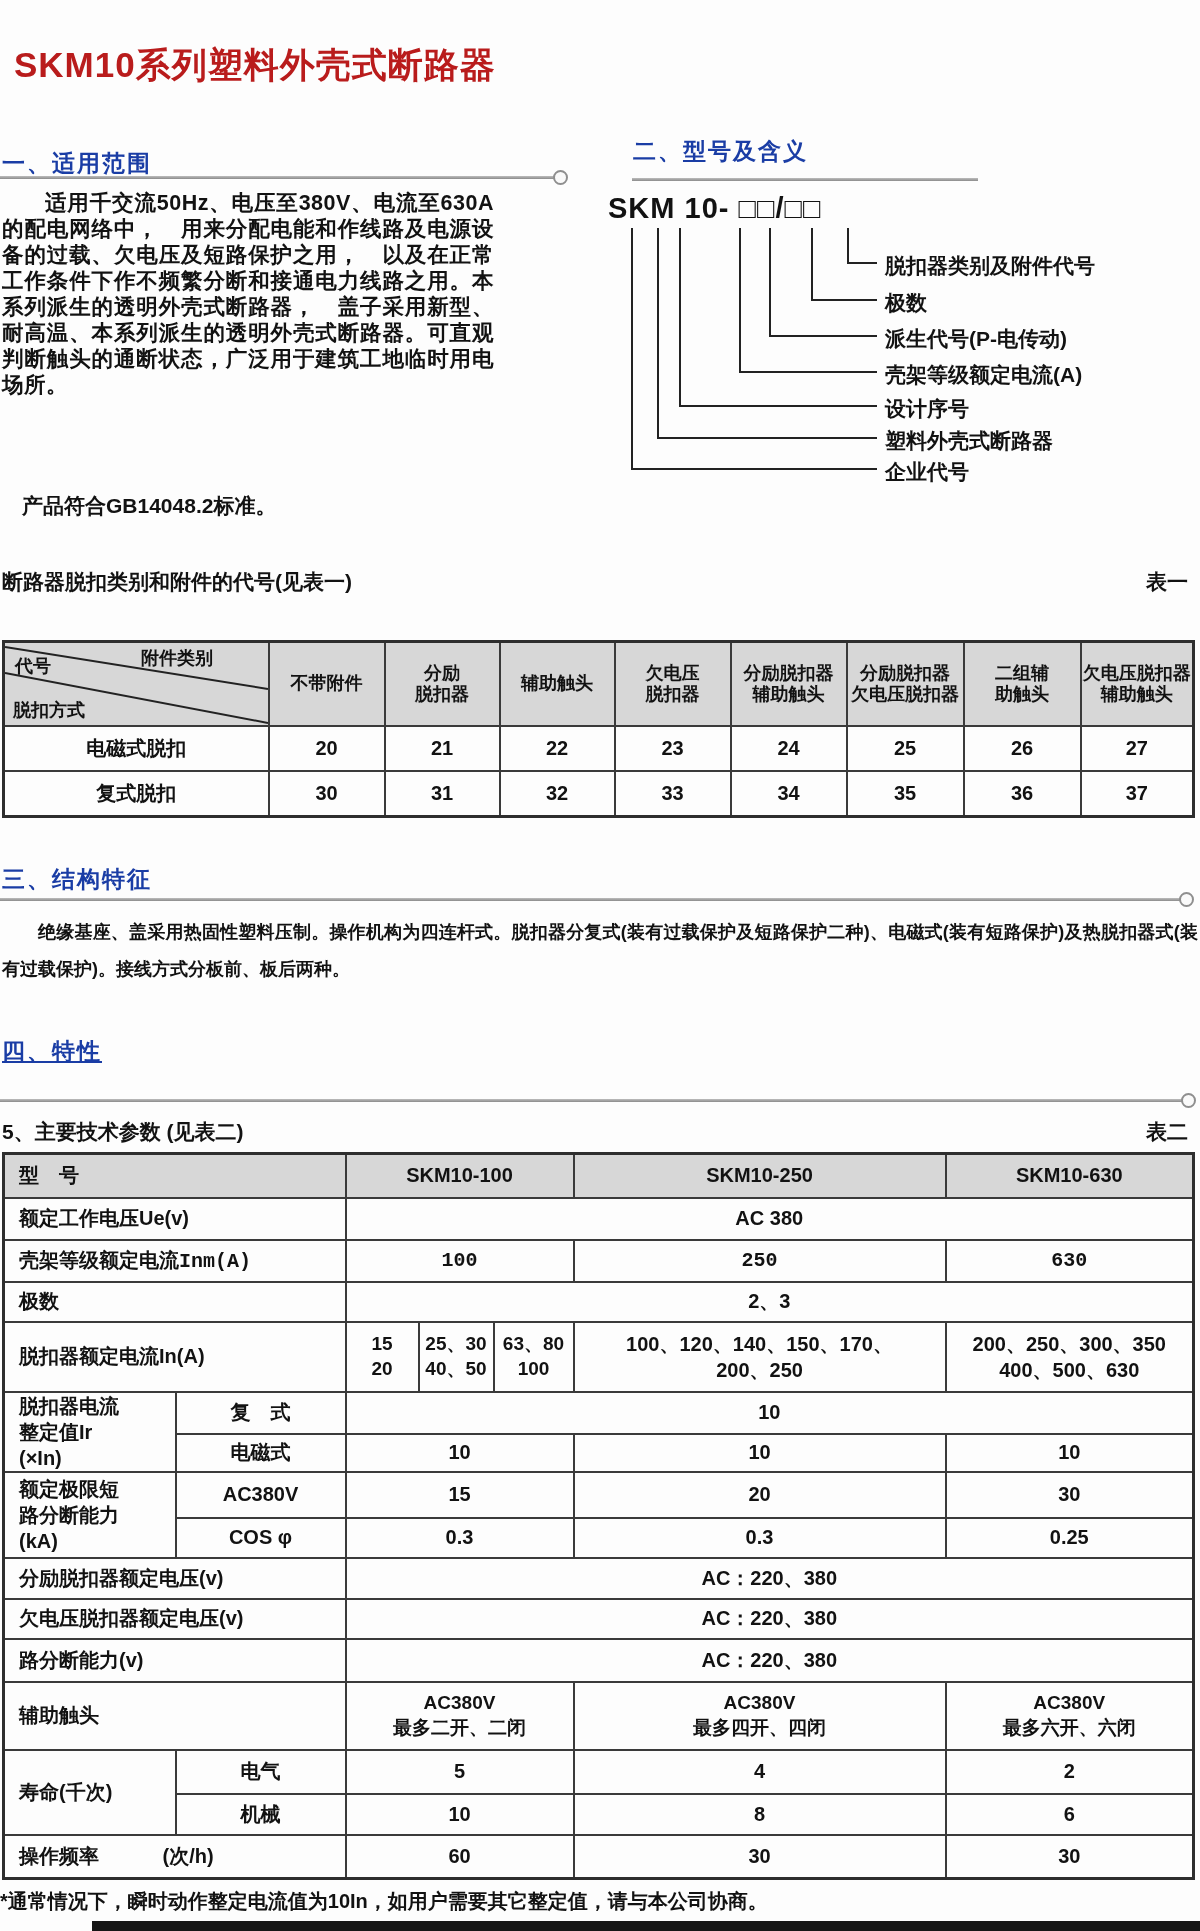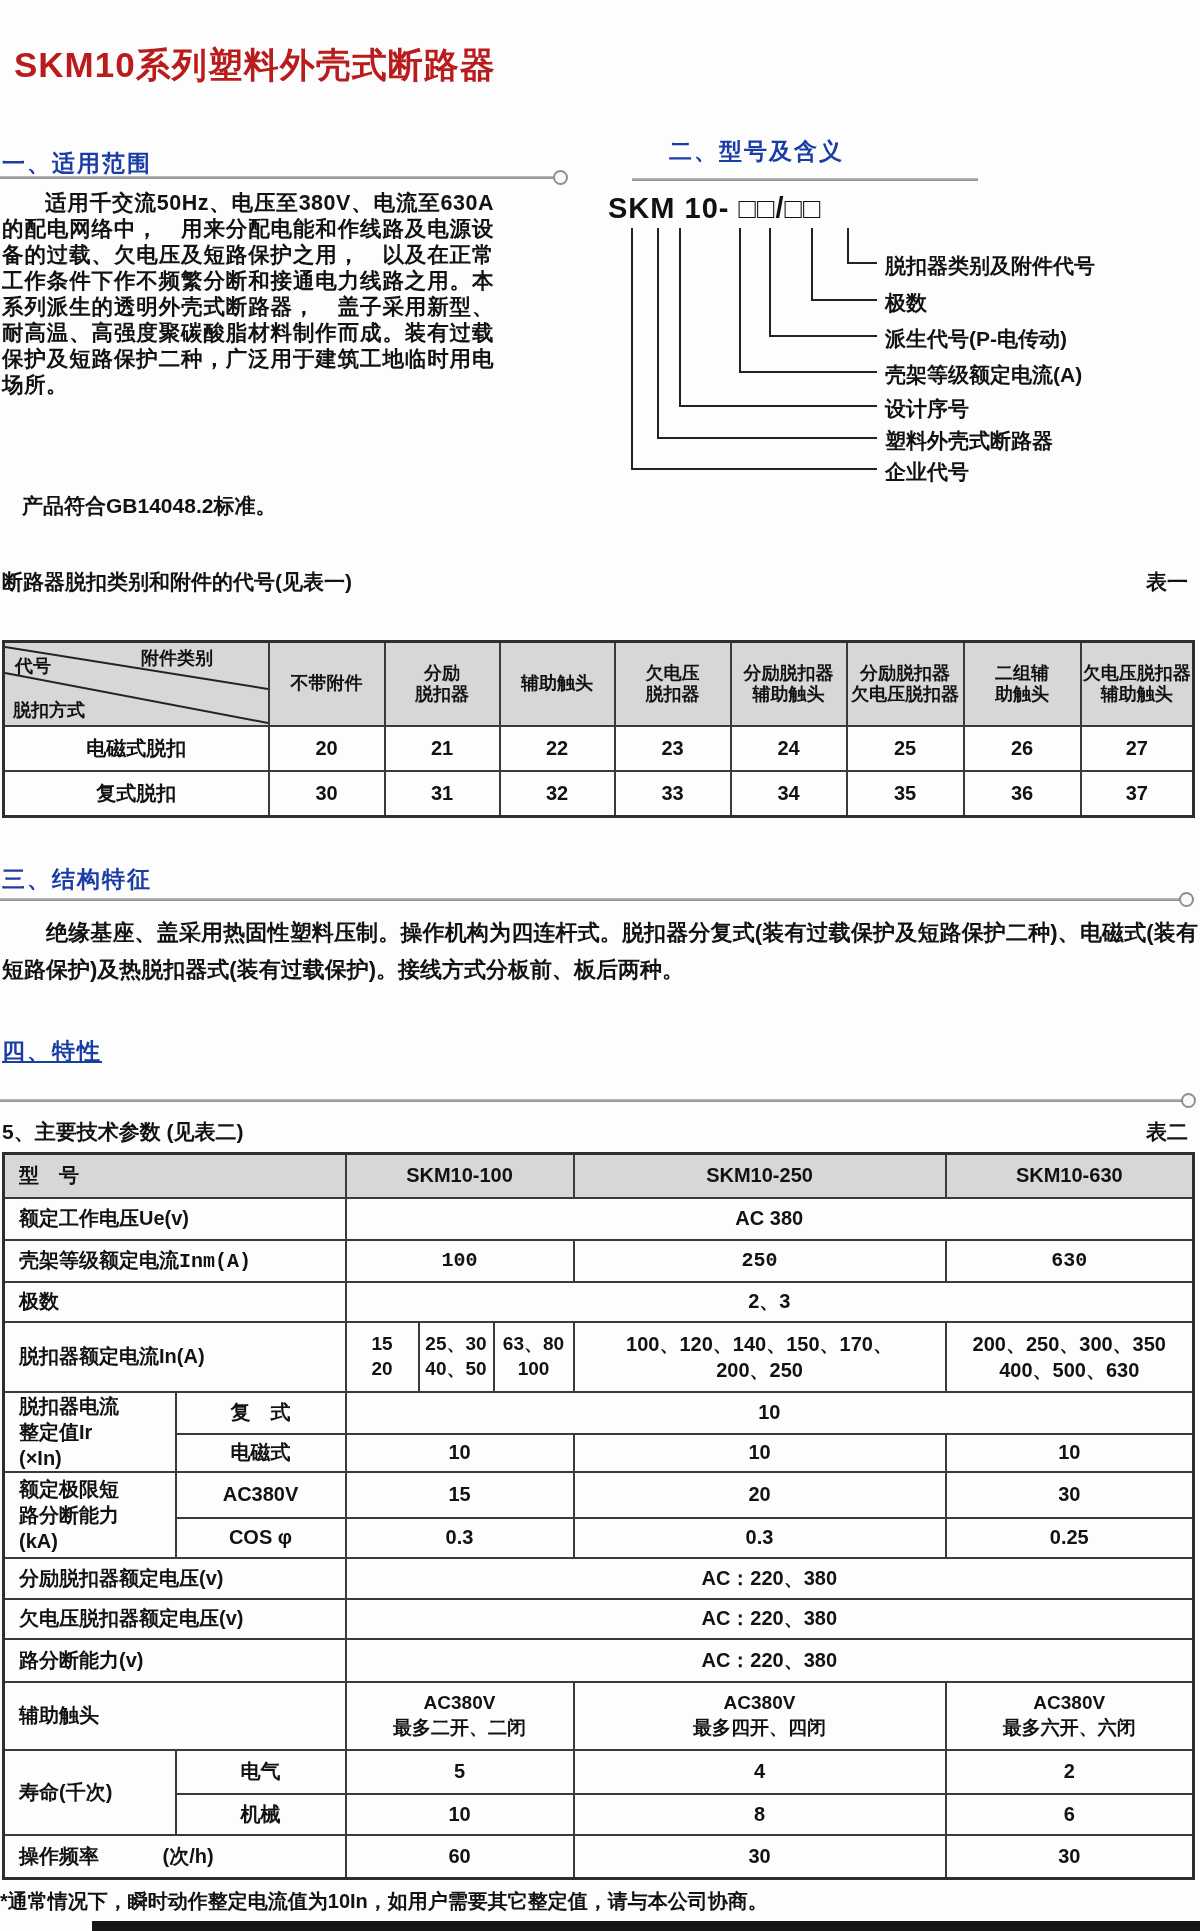--- a/index.html
+++ b/index.html
@@ -9,21 +9,21 @@
     font-family:"Liberation Sans","DejaVu Sans",sans-serif;
     font-weight:700;color:#121212;
   }
   .abs{position:absolute;}
   .title{font-size:35px;color:#b91c1c;letter-spacing:1px;}
   .sec-head{font-size:23px;color:#1a3da5;letter-spacing:2px;}
   .rule{position:absolute;height:3px;background:linear-gradient(#bdbdbd,#8b8b8b);}
   .rule .knob{position:absolute;right:-6px;top:-6px;width:11px;height:11px;
     border:2px solid #8f8f8f;border-radius:50%;background:#fafafa;}
   .para{font-size:21.5px;line-height:26px;text-align:justify;text-indent:2em;letter-spacing:0.5px;}
-  .para3{font-size:22px;line-height:37px;text-align:justify;text-indent:2em;}
+  .para3{font-size:18px;line-height:37px;text-align:justify;text-indent:2em;}
   .note{font-size:21px;}
   .cap{font-size:21px;}
   .tabletag{font-size:21px;}
   .model-code{font-size:29px;letter-spacing:1px;white-space:nowrap;}
   .model-label{font-size:21px;white-space:nowrap;}
   svg.lines{position:absolute;left:0;top:0;pointer-events:none;}
 
   table{border-collapse:collapse;table-layout:fixed;}
   td,th{border:2px solid #3a3a3a;padding:0;text-align:center;vertical-align:middle;
         font-weight:700;color:#121212;overflow:hidden;}
@@ -45,24 +45,24 @@
 
 <div class="page">
 
   <div class="abs title" style="left:14px;top:42px;">SKM10系列塑料外壳式断路器</div>
 
   <div class="abs sec-head" style="left:2px;top:148px;">一、适用范围</div>
   <div class="rule" style="left:0;top:176px;width:562px;">
     <span class="knob"></span>
   </div>
 
-  <div class="abs para" style="left:2px;top:190px;width:492px;">适用千交流50Hz、电压至380V、电流至630A的配电网络中，　用来分配电能和作线路及电源设备的过载、欠电压及短路保护之用，　以及在正常工作条件下作不频繁分断和接通电力线路之用。本系列派生的透明外壳式断路器，　盖子采用新型、耐高温、高强度聚碳酸脂材料制作而成。装有过载保护及短路保护二种，广泛用于建筑工地临时用电场所。</div>
+  <div class="abs para" style="left:2px;top:190px;width:492px;">适用千交流50Hz、电压至380V、电流至630A的配电网络中，　用来分配电能和作线路及电源设备的过载、欠电压及短路保护之用，　以及在正常工作条件下作不频繁分断和接通电力线路之用。本系列派生的透明外壳式断路器，　盖子采用新型、耐高温、本系列派生的透明外壳式断路器。可直观判断触头的通断状态，广泛用于建筑工地临时用电场所。</div>
   <div class="abs note" style="left:22px;top:492px;">产品符合GB14048.2标准。</div>
 
-  <div class="abs sec-head" style="left:633px;top:136px;margin-left:36px;">二、型号及含义</div>
+  <div class="abs sec-head" style="left:633px;top:136px;">二、型号及含义</div>
   <div class="rule" style="left:632px;top:178px;width:346px;"></div>
 
   <div class="abs model-code" style="left:608px;top:192px;">
     <span>SKM 10-</span>
     <span>□□/□□</span>
   </div>
   <svg class="lines" width="1200" height="500">
     <polyline points="848,228 848,263 877,263" fill="none" stroke="#222" stroke-width="2"></polyline>
     <polyline points="812,228 812,300 877,300" fill="none" stroke="#222" stroke-width="2"></polyline>
     <polyline points="770,228 770,336 877,336" fill="none" stroke="#222" stroke-width="2"></polyline>

